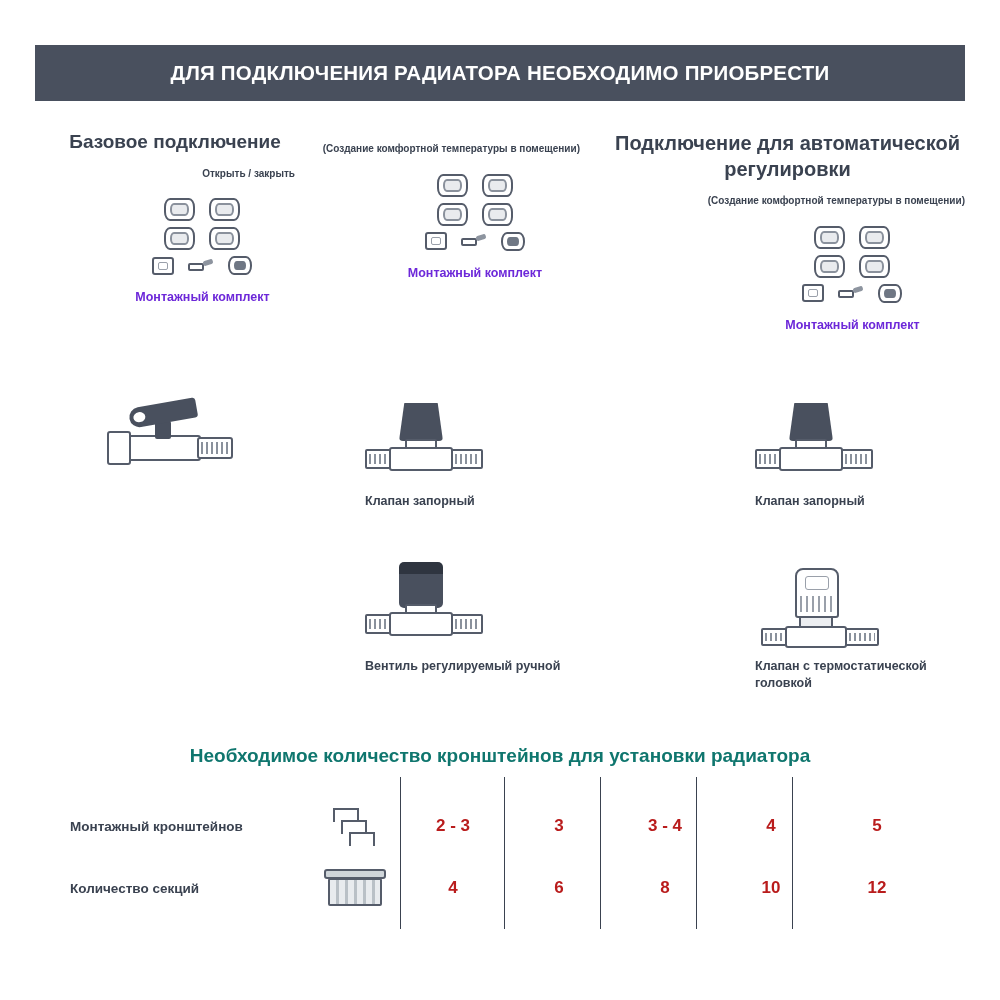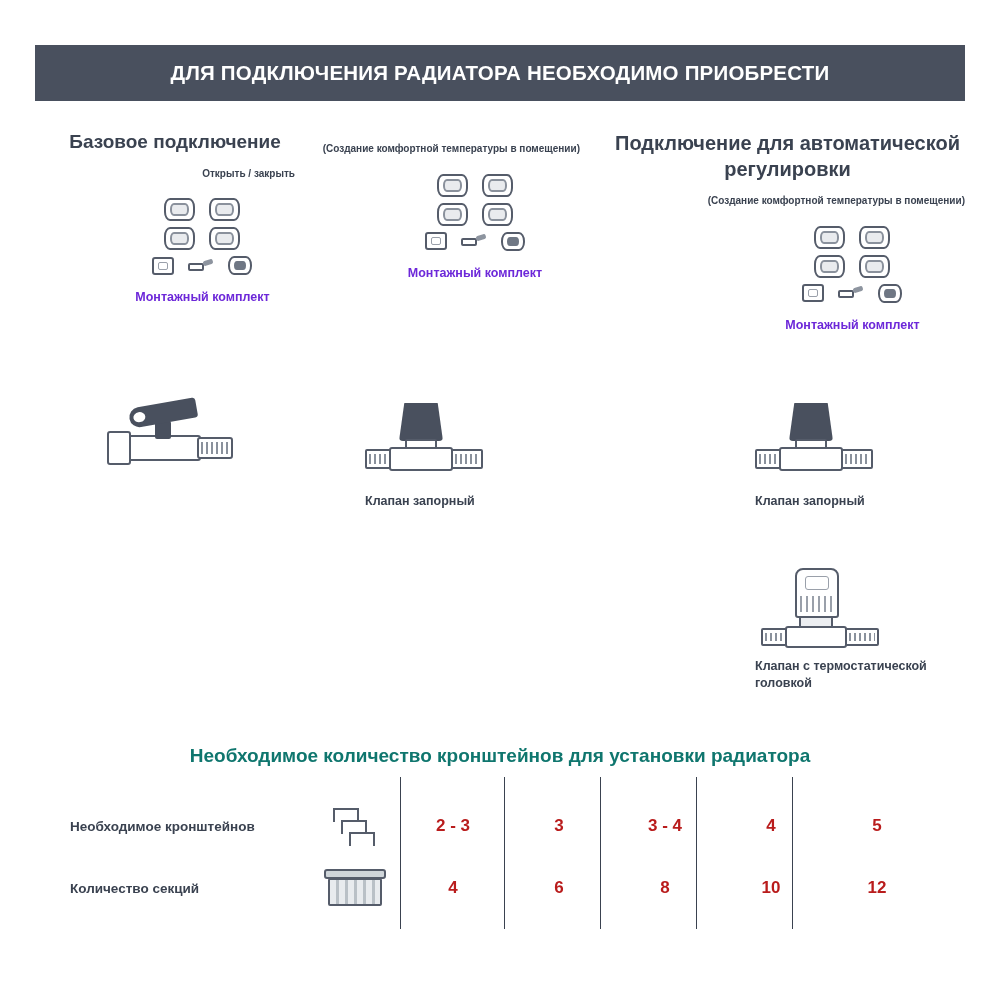--- a/index.html
+++ b/index.html
@@ -426,20 +426,32 @@
           <div class="v-cap"></div>
           <div class="v-neck"></div>
           <div class="v-body"></div>
           <div class="v-left"></div>
           <div class="v-right"></div>
         </div>
       </div>
       <div class="label">Клапан запорный</div>
     </div>
 
+    <div class="product" style="left:75px; top:430px; width:200px;">
+      <div class="art">
+        <div class="valve">
+          <div class="v-cap tall cyl"></div>
+          <div class="v-neck"></div>
+          <div class="v-body"></div>
+          <div class="v-left"></div>
+          <div class="v-right"></div>
+        </div>
+      </div>
+      <div class="label">Вентиль регулируемый ручной</div>
+    </div>
   </div>
 
   <div class="col col-3">
     <div class="col-title">Подключение для автоматической регулировки</div>
     <div class="col-sub">(Создание комфортной температуры в помещении)</div>
 
     <div class="kit-wrap">
       <div class="kit-block">
         <div class="kit-rows">
           <div class="kit-row">
@@ -512,21 +524,21 @@
   <div class="table">
     <div class="vlines">
       <div class="vline" style="left:330px;"></div>
       <div class="vline" style="left:434px;"></div>
       <div class="vline" style="left:530px;"></div>
       <div class="vline" style="left:626px;"></div>
       <div class="vline" style="left:722px;"></div>
     </div>
 
     <div class="trow">
-      <div class="tlabel">Необходимое кронштейнов</div>
+      <div class="tlabel">Монтажный кронштейнов</div>
       <div class="ticon">
         <div class="bracket-icon">
             <div class="bi-a"></div>
             <div class="bi-b"></div>
             <div class="bi-c"></div>
           </div>
       </div>
       <div class="tvals">
         <div class="tval">2 - 3</div>
         <div class="tval">3</div>

